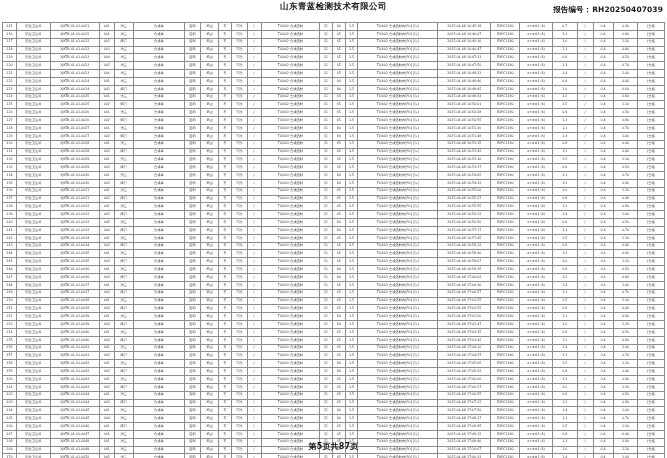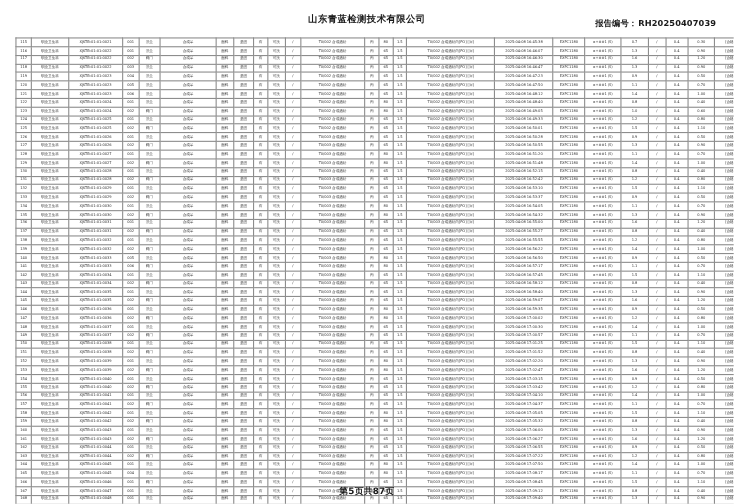--- a/index.html
+++ b/index.html
@@ -14,21 +14,21 @@
     font-family: "DejaVu Sans", "Liberation Sans", sans-serif;
     color: #2a2a2a;
     overflow: hidden;
     position: relative;
   }
   .page {
     width: 667px;
     height: 458px;
     position: relative;
     box-sizing: border-box;
-    padding: 12px;
+    padding: 0;
   }
 
   
   .header {
     position: relative;
     height: 22px;
   }
   .title-block {
     text-align: center;
     padding-top: 1px;

